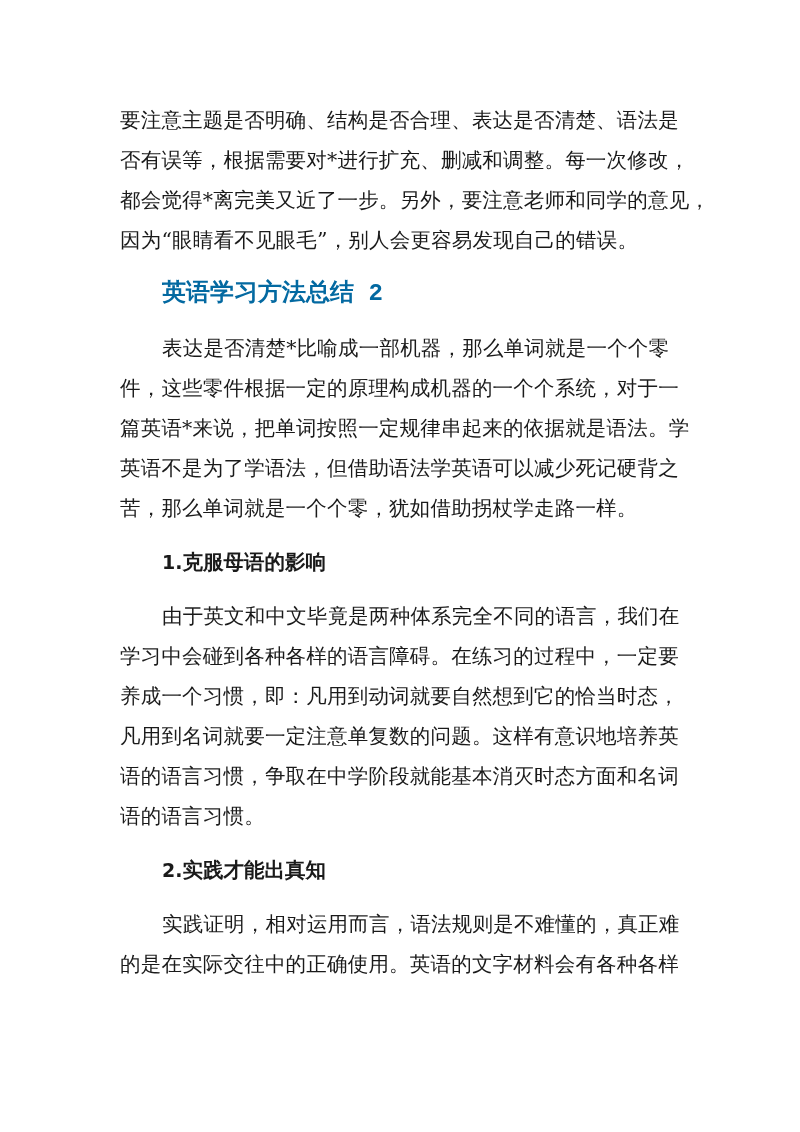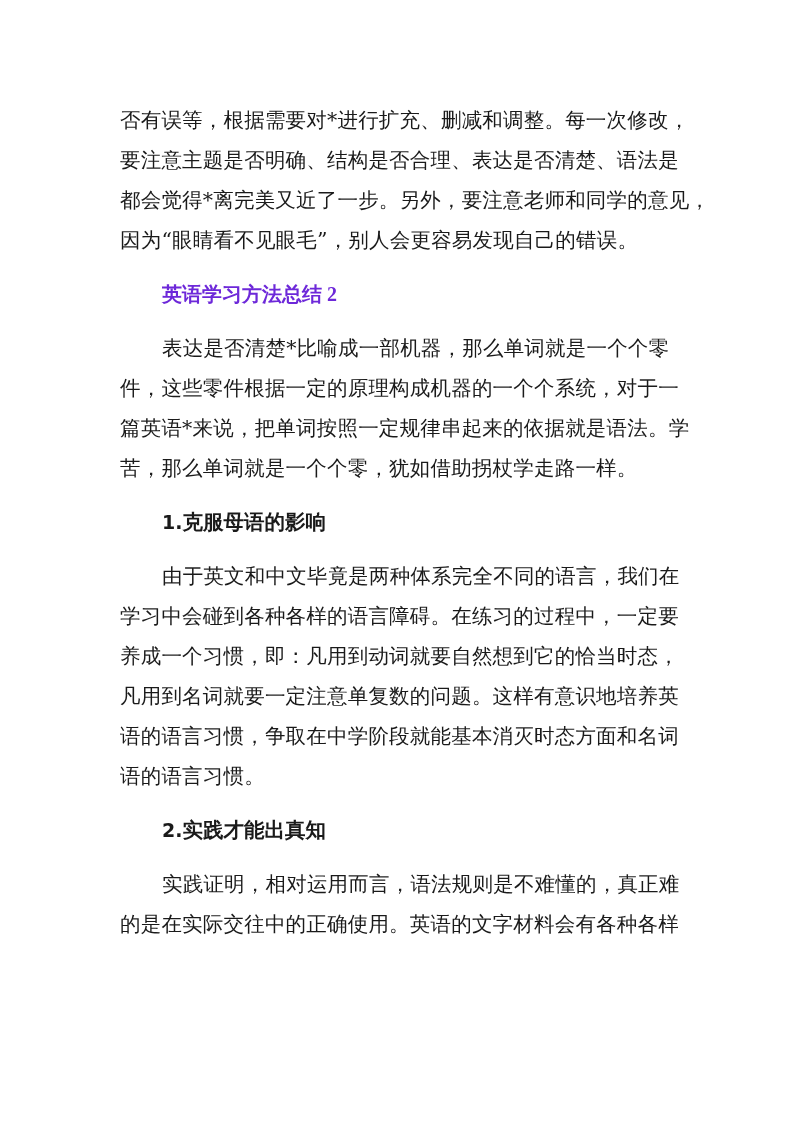--- a/index.html
+++ b/index.html
@@ -23,24 +23,24 @@
     }
     .para {
       font-size: 20.5px;
       line-height: 40px;
       margin: 0;
       text-align: justify;
       text-align-last: left;
       letter-spacing: 0.2px;
     }
     .heading {
-      font-family: Liberation Serif, serif;
+      font-family: Liberation Mono, monospace;
       font-weight: bold;
-      color: #6d28d9;
-      font-size: 20px;
+      color: #0369a1;
+      font-size: 24px;
       line-height: 40px;
       margin: 14px 0 14px 0;
       padding-left: 42px;
     }
     .subheading {
       font-size: 20.5px;
       line-height: 40px;
       margin: 14px 0 14px 0;
       padding-left: 42px;
       font-weight: bold;
@@ -53,32 +53,33 @@
       display: block;
       white-space: nowrap;
     }
   </style>
 </head>
 <body>
 
 <div class="page">
 
   <div class="para">
+    <span class="line">要注意主题是否明确、结构是否合理、表达是否清楚、语法是</span>
     <span class="line">否有误等，根据需要对*进行扩充、删减和调整。每一次修改，</span>
-    <span class="line">要注意主题是否明确、结构是否合理、表达是否清楚、语法是</span>
     <span class="line">都会觉得*离完美又近了一步。另外，要注意老师和同学的意见，</span>
     <span class="line">因为“眼睛看不见眼毛”，别人会更容易发现自己的错误。</span>
   </div>
 
   <div class="heading">英语学习方法总结 2</div>
 
   <div class="para">
     <span class="line" style="padding-left:42px">表达是否清楚*比喻成一部机器，那么单词就是一个个零</span>
     <span class="line">件，这些零件根据一定的原理构成机器的一个个系统，对于一</span>
     <span class="line">篇英语*来说，把单词按照一定规律串起来的依据就是语法。学</span>
+    <span class="line">英语不是为了学语法，但借助语法学英语可以减少死记硬背之</span>
     <span class="line">苦，那么单词就是一个个零，犹如借助拐杖学走路一样。</span>
   </div>
 
   <div class="subheading">
     <span class="num">1.</span><span>克服母语的影响</span>
   </div>
 
   <div class="para">
     <span class="line" style="padding-left:42px">由于英文和中文毕竟是两种体系完全不同的语言，我们在</span>
     <span class="line">学习中会碰到各种各样的语言障碍。在练习的过程中，一定要</span>

